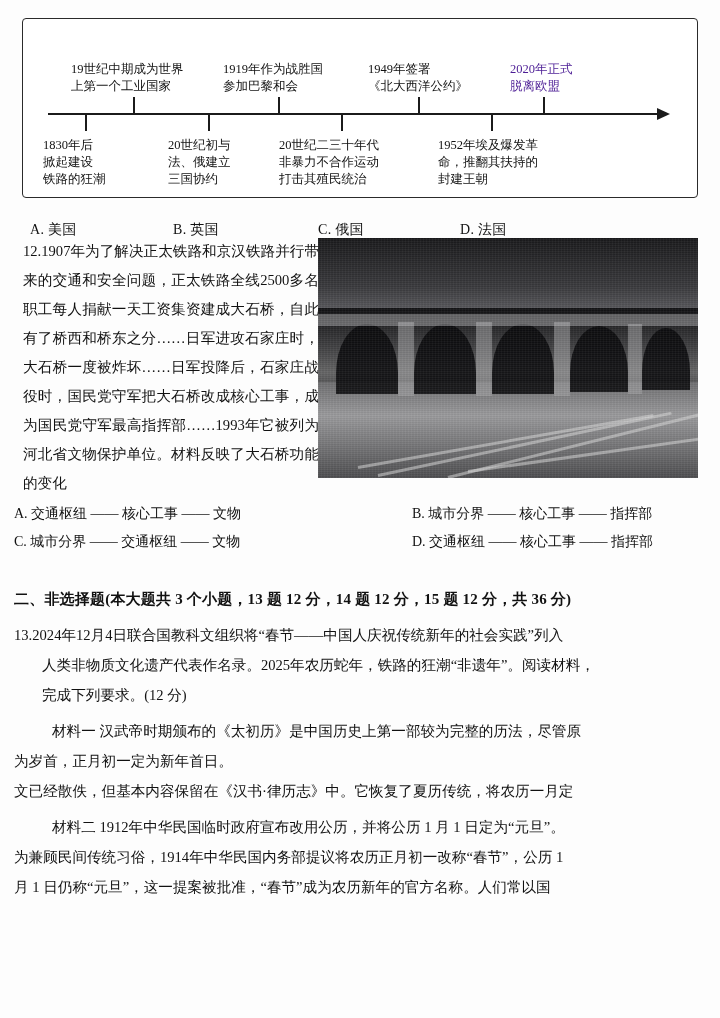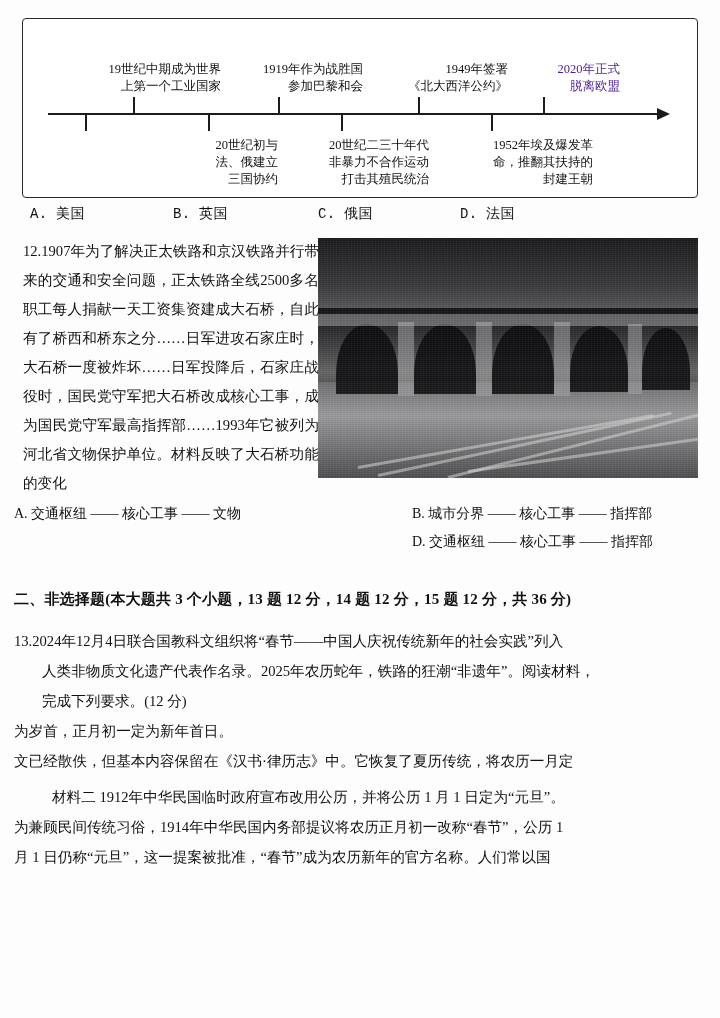--- a/index.html
+++ b/index.html
@@ -57,41 +57,40 @@
     width: 0;
     border-left: 2px solid #1b1b1b;
   }
   .tick.up { height: 16px; top: 78px; }
   .tick.down { height: 16px; top: 96px; }
 
   .tl-label {
     position: absolute;
     font-size: 12.5px;
     line-height: 17px;
-    text-align: right;
+    text-align: left;
     color: #111;
     font-family: "Liberation Serif", serif;
   }
   .tl-label.above { }
   .tl-label.below { }
   .tl-label.faded { color: #4c1d95; }
 
   
   .opt-row {
     position: absolute;
     left: 30px;
     top: 205px;
     width: 640px;
     font-size: 14px;
     letter-spacing: 0.3px;
   }
   .opt-row span {
     position: absolute;
-    top: 0;
-    font-family: Liberation Mono, monospace;
+    top: 16px;
   }
 
   
   .q12 {
     position: absolute;
     left: 14px;
     top: 237px;
     width: 296px;
     font-size: 14.6px;
     line-height: 29px;
@@ -170,21 +169,20 @@
 
   
   .q13 {
     position: absolute;
     left: 14px;
     top: 620px;
     width: 690px;
     font-size: 14.6px;
     line-height: 30px;
     text-align: justify;
-    margin-top: 6px;
   }
   .q13 p { margin: 0; }
   .q13 .p-indent1 { text-indent: 0; }
   .q13 .p-hang { padding-left: 28px; }
   .q13 .p-mat { text-indent: 38px; margin-top: 6px; }
   .q13 .p-cont { text-indent: 0; }
 </style>
 </head>
 <body>
 
@@ -205,20 +203,23 @@
 
     <div class="tl-label above" style="left:48px; top:42px; width:150px; white-space:pre-line">19世纪中期成为世界
 上第一个工业国家</div>
     <div class="tl-label above" style="left:200px; top:42px; width:140px; white-space:pre-line">1919年作为战胜国
 参加巴黎和会</div>
     <div class="tl-label above" style="left:345px; top:42px; width:140px; white-space:pre-line">1949年签署
 《北大西洋公约》</div>
     <div class="tl-label above faded" style="left:487px; top:42px; width:110px; white-space:pre-line">2020年正式
 脱离欧盟</div>
 
+    <div class="tl-label below" style="left:20px; top:118px; width:110px; white-space:pre-line">1830年后
+掀起建设
+铁路的狂潮</div>
     <div class="tl-label below" style="left:145px; top:118px; width:110px; white-space:pre-line">20世纪初与
 法、俄建立
 三国协约</div>
     <div class="tl-label below" style="left:256px; top:118px; width:150px; white-space:pre-line">20世纪二三十年代
 非暴力不合作运动
 打击其殖民统治</div>
     <div class="tl-label below" style="left:415px; top:118px; width:155px; white-space:pre-line">1952年埃及爆发革
 命，推翻其扶持的
 封建王朝</div>
   </div>
@@ -254,30 +255,32 @@
     <div class="photo-rail" style="left:150px; top:232px; width:240px; transform:rotate(-8deg)"></div>
     <div class="photo-grain"></div>
   </div>
 
   <div class="q12-answers">
     <div class="ans-line">
       <span style="left:0px">A. 交通枢纽 —— 核心工事 —— 文物</span>
       <span style="left:398px">B. 城市分界 —— 核心工事 —— 指挥部</span>
     </div>
     <div class="ans-line">
+      <span style="left:0px">C. 城市分界 —— 交通枢纽 —— 文物</span>
       <span style="left:398px">D. 交通枢纽 —— 核心工事 —— 指挥部</span>
     </div>
   </div>
 
   <div class="section2">二、非选择题(本大题共 3 个小题，13 题 12 分，14 题 12 分，15 题 12 分，共 36 分)</div>
 
   <div class="q13">
     <p class="p-indent1">13.2024年12月4日联合国教科文组织将“春节——中国人庆祝传统新年的社会实践”列入</p>
     <p class="p-hang">人类非物质文化遗产代表作名录。2025年农历蛇年，铁路的狂潮“非遗年”。阅读材料，</p>
     <p class="p-hang">完成下列要求。(12 分)</p>
+    <p class="p-mat">材料一  汉武帝时期颁布的《太初历》是中国历史上第一部较为完整的历法，尽管原</p>
     <p class="p-cont">为岁首，正月初一定为新年首日。</p>
     <p class="p-cont">文已经散佚，但基本内容保留在《汉书·律历志》中。它恢复了夏历传统，将农历一月定</p>
     <p class="p-mat">材料二  1912年中华民国临时政府宣布改用公历，并将公历 1 月 1 日定为“元旦”。</p>
     <p class="p-cont">为兼顾民间传统习俗，1914年中华民国内务部提议将农历正月初一改称“春节”，公历 1</p>
     <p class="p-cont">月 1 日仍称“元旦”，这一提案被批准，“春节”成为农历新年的官方名称。人们常以国</p>
   </div>
 
 </div>
 
 </body></html>

